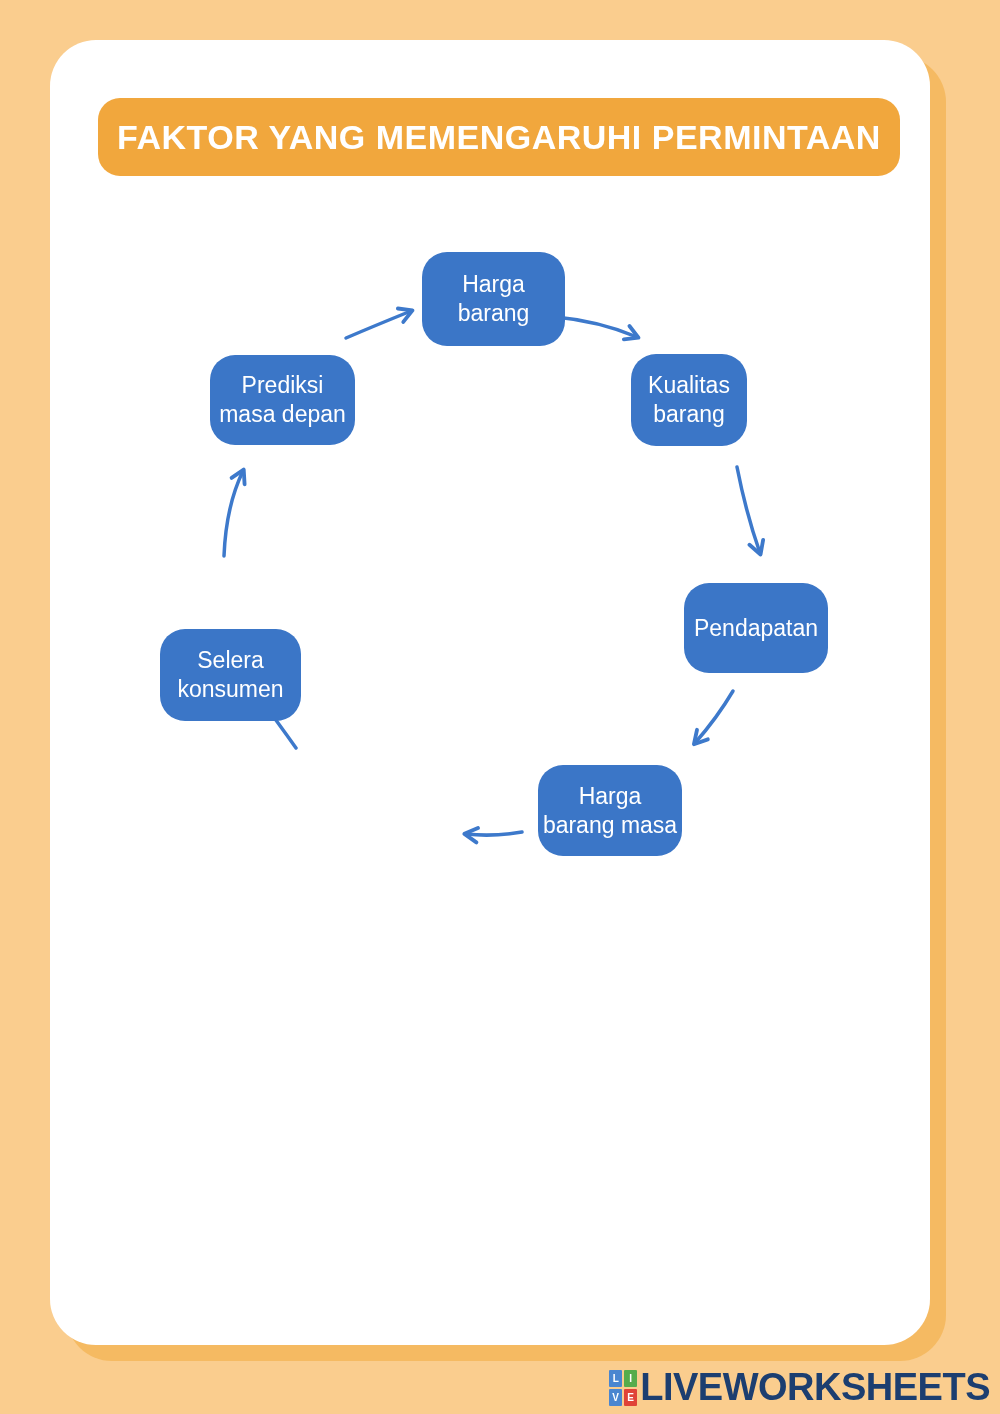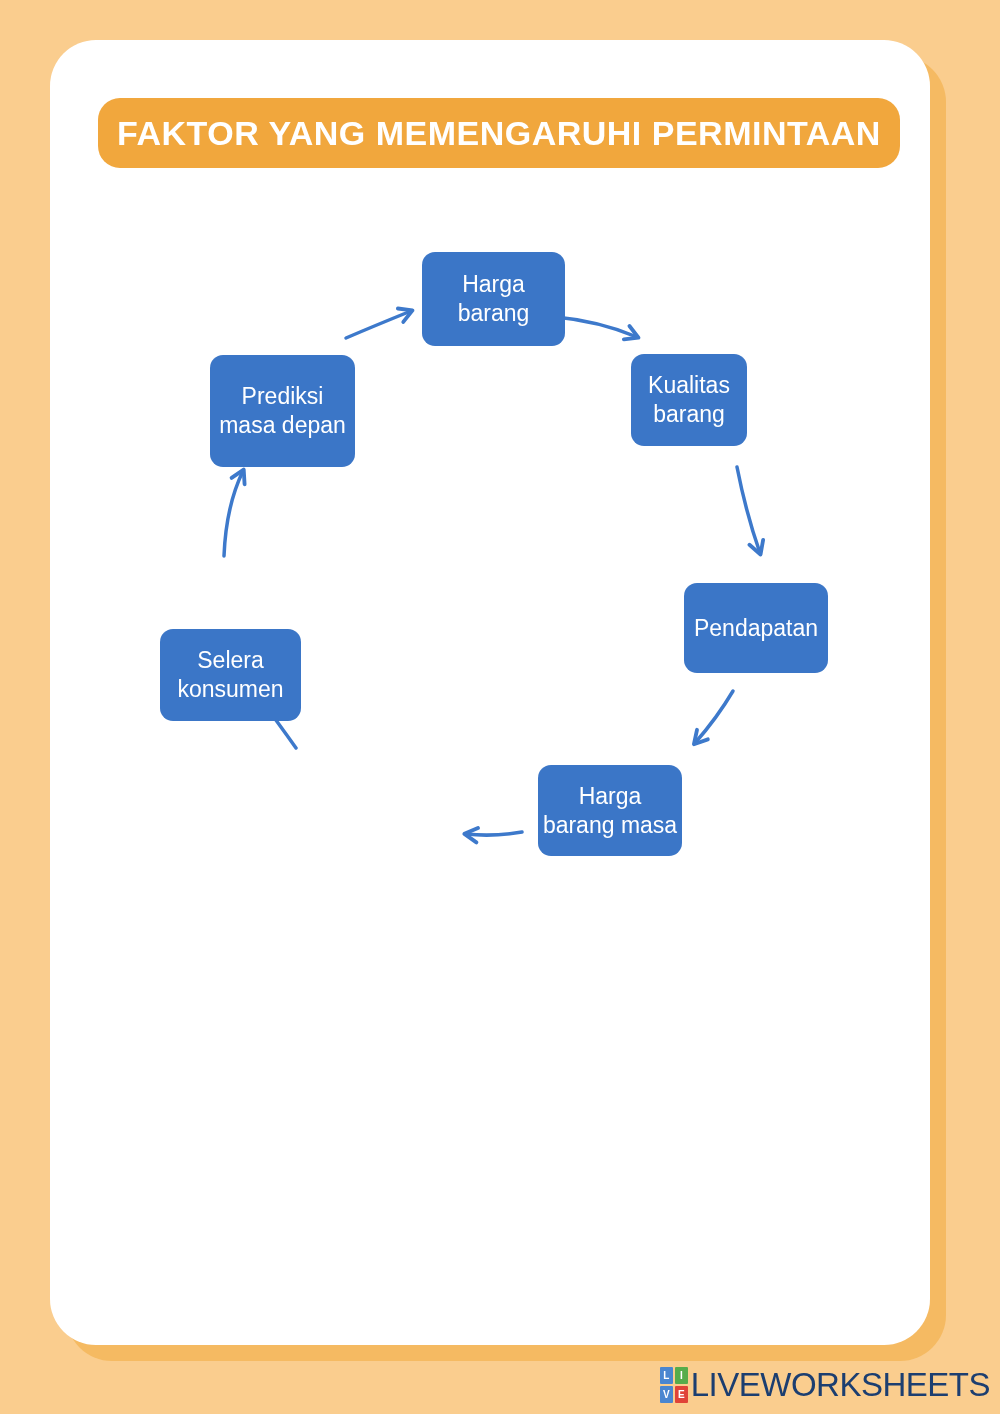--- a/index.html
+++ b/index.html
@@ -26,21 +26,21 @@
     position:absolute;
     left:50px; top:40px;
     width:880px; height:1305px;
     background:var(--card);
     border-radius:46px;
     box-shadow:16px 16px 0 0 var(--card_shadow);
   }
   .banner{
     position:absolute;
     left:48px; top:58px;
-    width:802px; height:70px;
+    width:802px; height:78px;
     background:var(--banner);
     border-radius:22px;
     display:flex; align-items:center; justify-content:center;
   }
   .banner h1{
     color:#FFFFFF;
     font-size:34px;
     font-weight:bold;
     letter-spacing:0.5px;
     white-space:nowrap;
@@ -60,21 +60,21 @@
   .arrows .head{
     stroke:var(--arrow);
     stroke-width:2.4;
     fill:none;
     stroke-linecap:round;
     stroke-linejoin:round;
   }
   .node{
     position:absolute;
     background:var(--node);
-    border-radius:13px;
+    border-radius:25px;
     color:#FFFFFF;
     display:flex;
     flex-direction:column;
     align-items:center;
     justify-content:center;
     text-align:center;
     font-size:23px;
     line-height:29px;
   }
   .footer{
@@ -99,22 +99,22 @@
     font-size:10px;
     font-weight:bold;
     border-radius:1px;
   }
   .logo-l{background:var(--logo_blue);}
   .logo-i{background:var(--logo_green);}
   .logo-v{background:var(--logo_blue);}
   .logo-e{background:var(--logo_red);}
   .brand{
     color:var(--brand_navy);
-    font-size:33px;
-    font-weight:normal;
+    font-size:38px;
+    font-weight:bold;
     letter-spacing:-0.5px;
     white-space:nowrap;
   }
 </style>
 </head>
 <body>
 
 <div class="page">
   <div class="card">
 
@@ -155,21 +155,21 @@
       <span>Harga</span>
       <span>barang masa</span>
     </div>
 
 
     <div class="node" style="left:110px;top:541px;width:141px;height:92px;margin-top:48px;">
       <span>Selera</span>
       <span>konsumen</span>
     </div>
 
-    <div class="node" style="left:160px;top:315px;width:145px;height:112px;">
+    <div class="node" style="left:160px;top:315px;width:145px;height:90px;">
       <span>Prediksi</span>
       <span>masa depan</span>
     </div>
 
   </div>
 
   <div class="footer">
     <div class="logo-grid">
       <span class="logo-l">L</span>
       <span class="logo-i">I</span>

